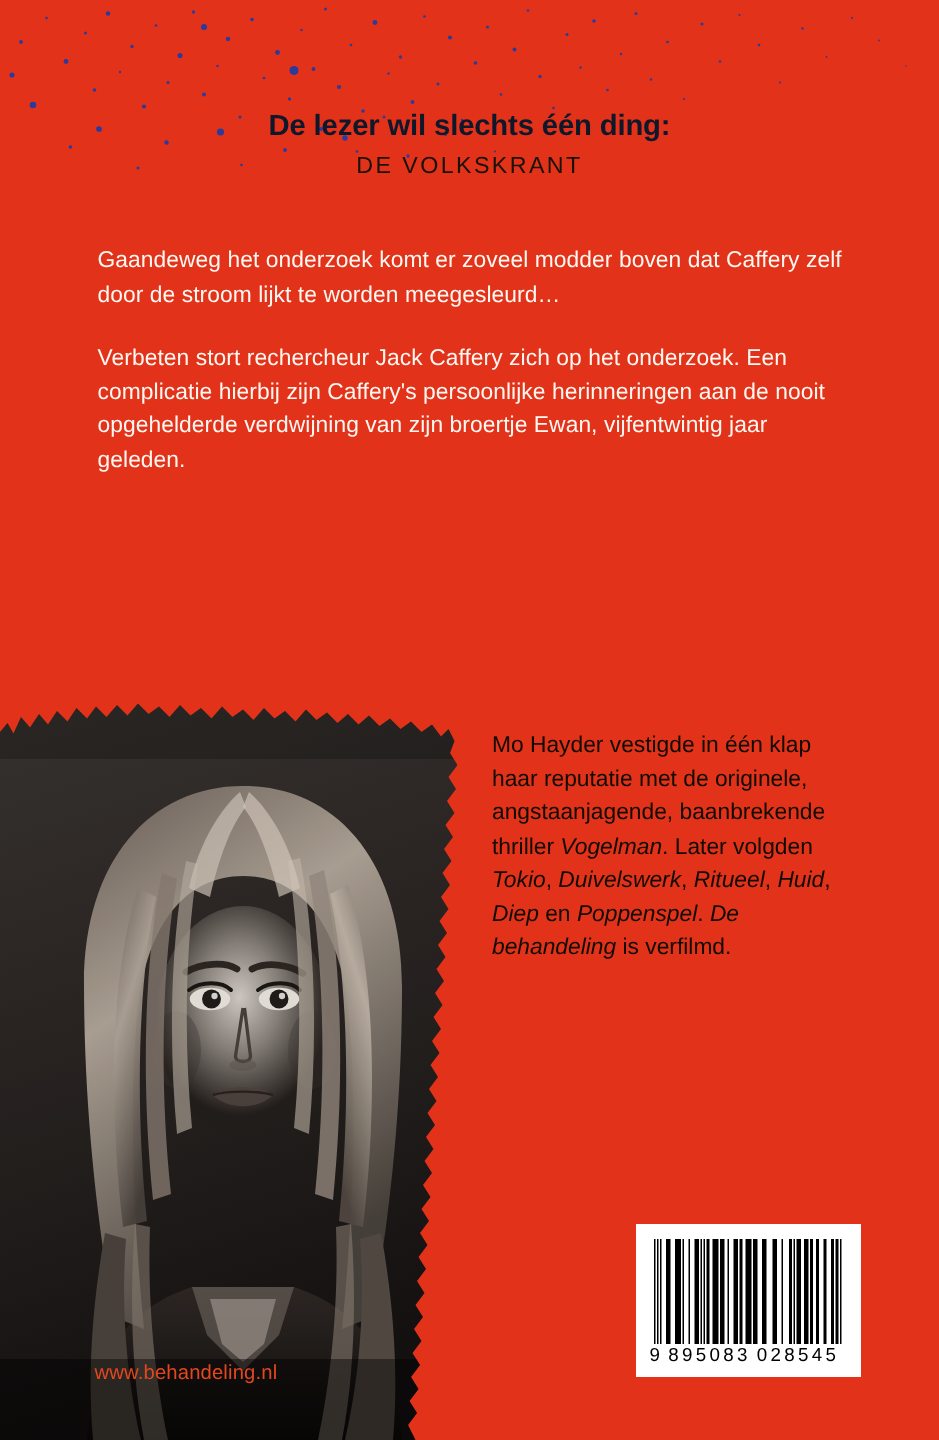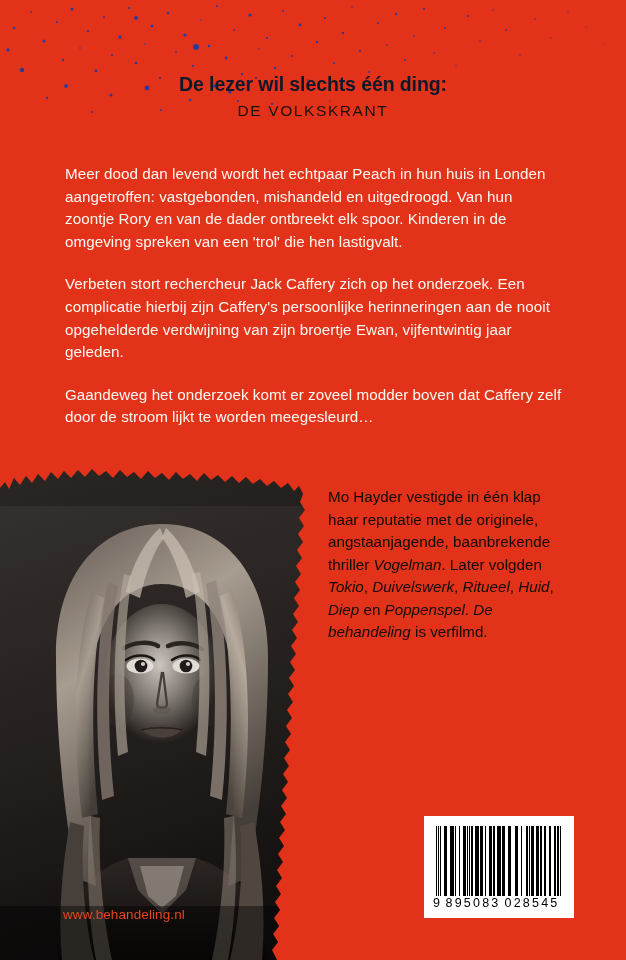--- a/index.html
+++ b/index.html
@@ -239,23 +239,22 @@
         <circle cx="330" cy="101" r="0.7"></circle>
     </g>
   </svg>
 
   <div class="quote-block">
     <div class="quote-line">De lezer wil slechts één ding:</div>
     <div class="quote-source">DE VOLKSKRANT</div>
   </div>
 
   <div class="blurb">
-    <p>Meer dood dan levend wordt het echtpaar Peach in hun huis in Londen aangetroffen: vastgebonden, mishandeld en uitgedroogd. Van hun zoontje Rory en van de dader ontbreekt elk spoor. Kinderen in de omgeving spreken van een 'trol' die hen lastigvalt.</p>
+    <p>Gaandeweg het onderzoek komt er zoveel modder boven dat Caffery zelf door de stroom lijkt te worden meegesleurd…</p>
     <p>Verbeten stort rechercheur Jack Caffery zich op het onderzoek. Een complicatie hierbij zijn Caffery's persoonlijke herinneringen aan de nooit opgehelderde verdwijning van zijn broertje Ewan, vijfentwintig jaar geleden.</p>
-    <p>Gaandeweg het onderzoek komt er zoveel modder boven dat Caffery zelf door de stroom lijkt te worden meegesleurd…</p>
   </div>
 
   <div class="photo-wrap">
     <svg class="photo-svg" viewBox="0 0 312 494" preserveAspectRatio="none">
       <defs>
         <clipPath id="tornClip">
           <path d="M0,22 L5,16 L9,23 L14,12 L20,19 L26,10 L32,17 L38,8 L45,15 L51,6
                    L58,13 L64,5 L71,12 L78,4 L85,11 L92,3 L99,10 L106,5 L113,12 L120,4
                    L127,11 L134,6 L141,13 L148,5 L155,12 L162,7 L169,14 L176,6 L183,13
                    L190,8 L197,15 L204,7 L211,14 L218,9 L225,16 L232,10 L239,17 L246,11

